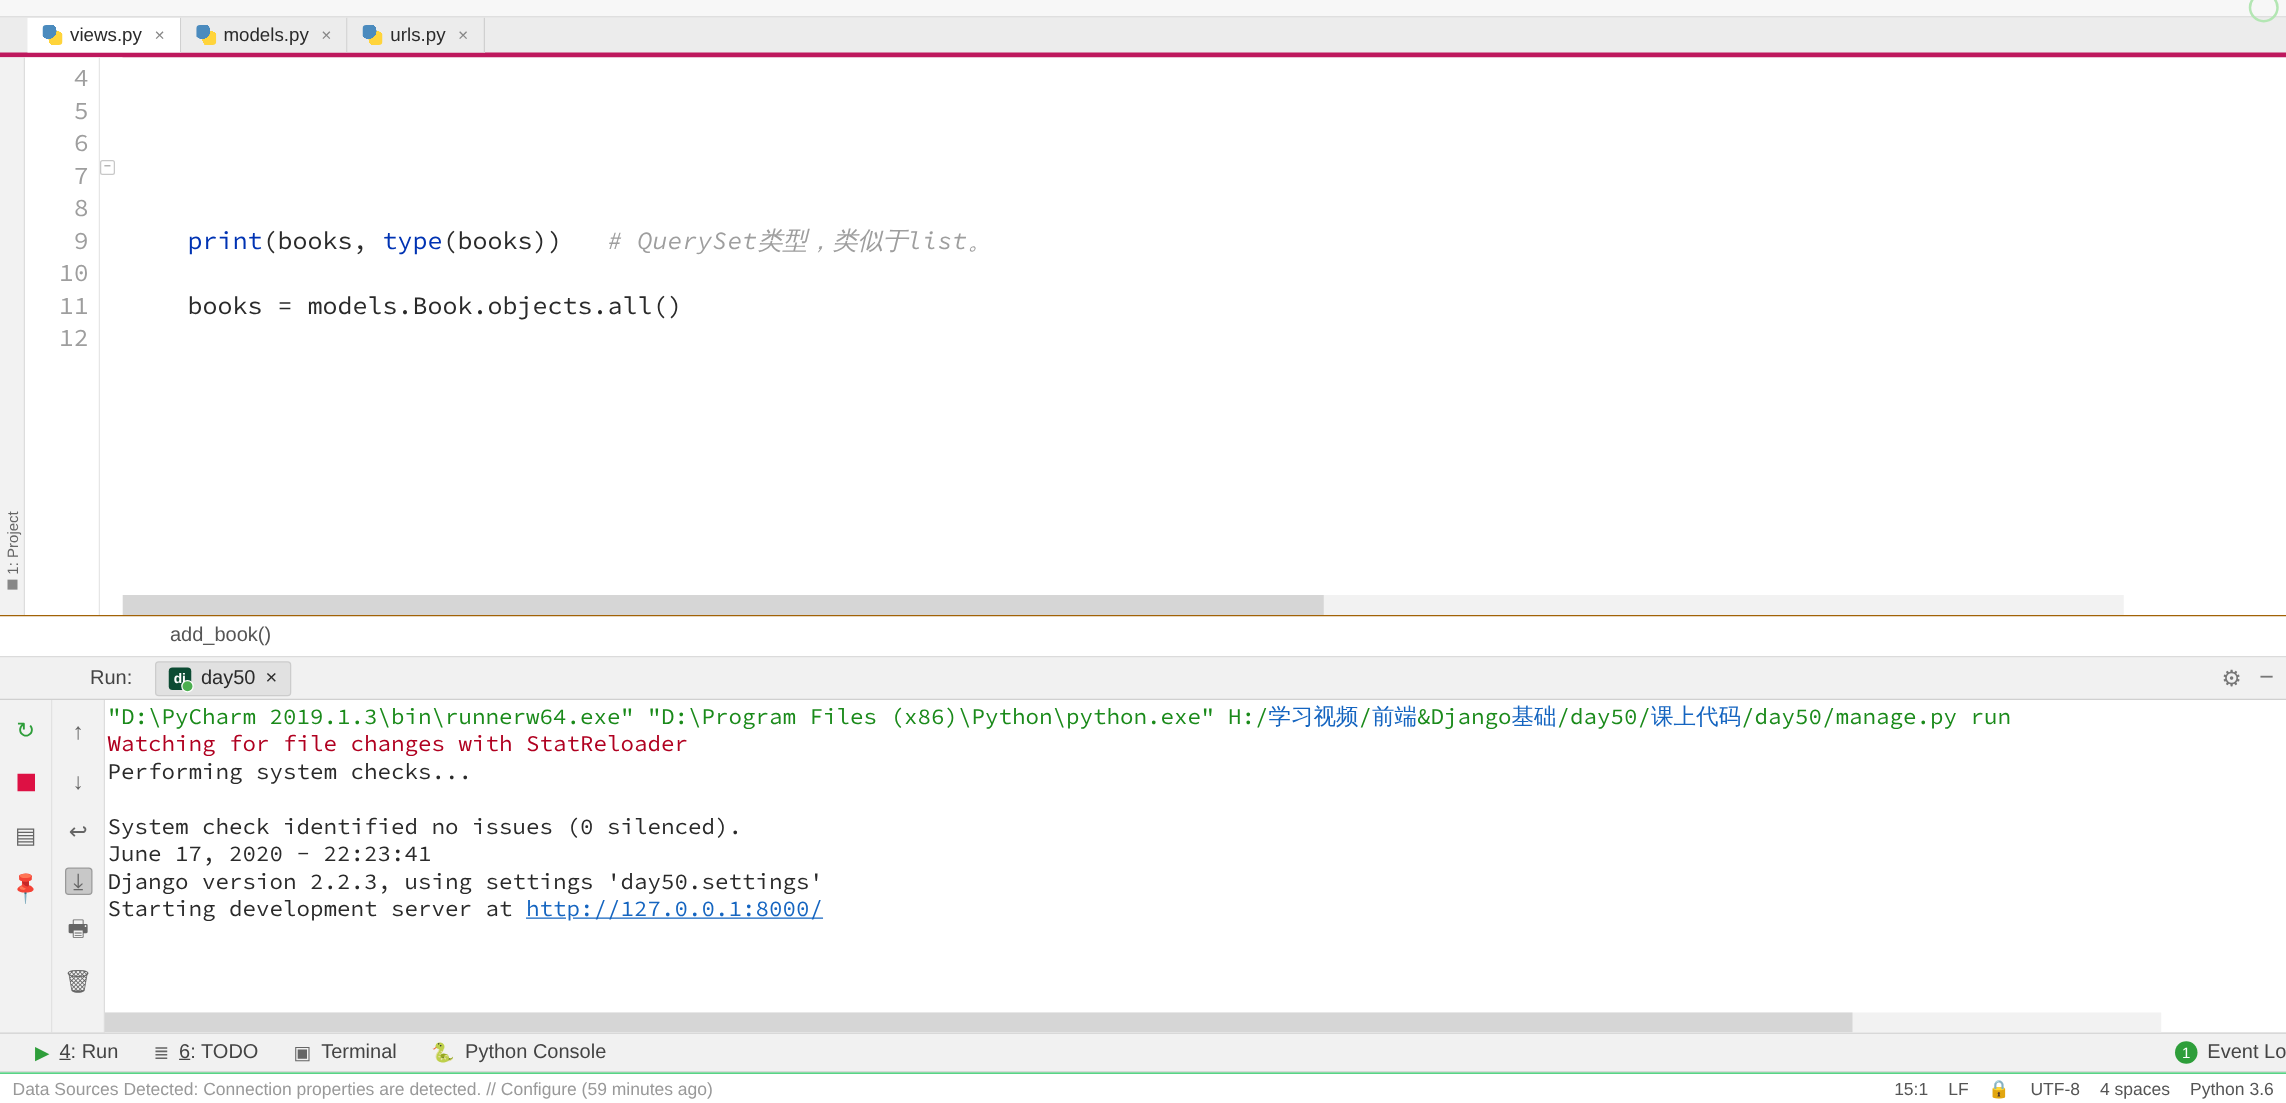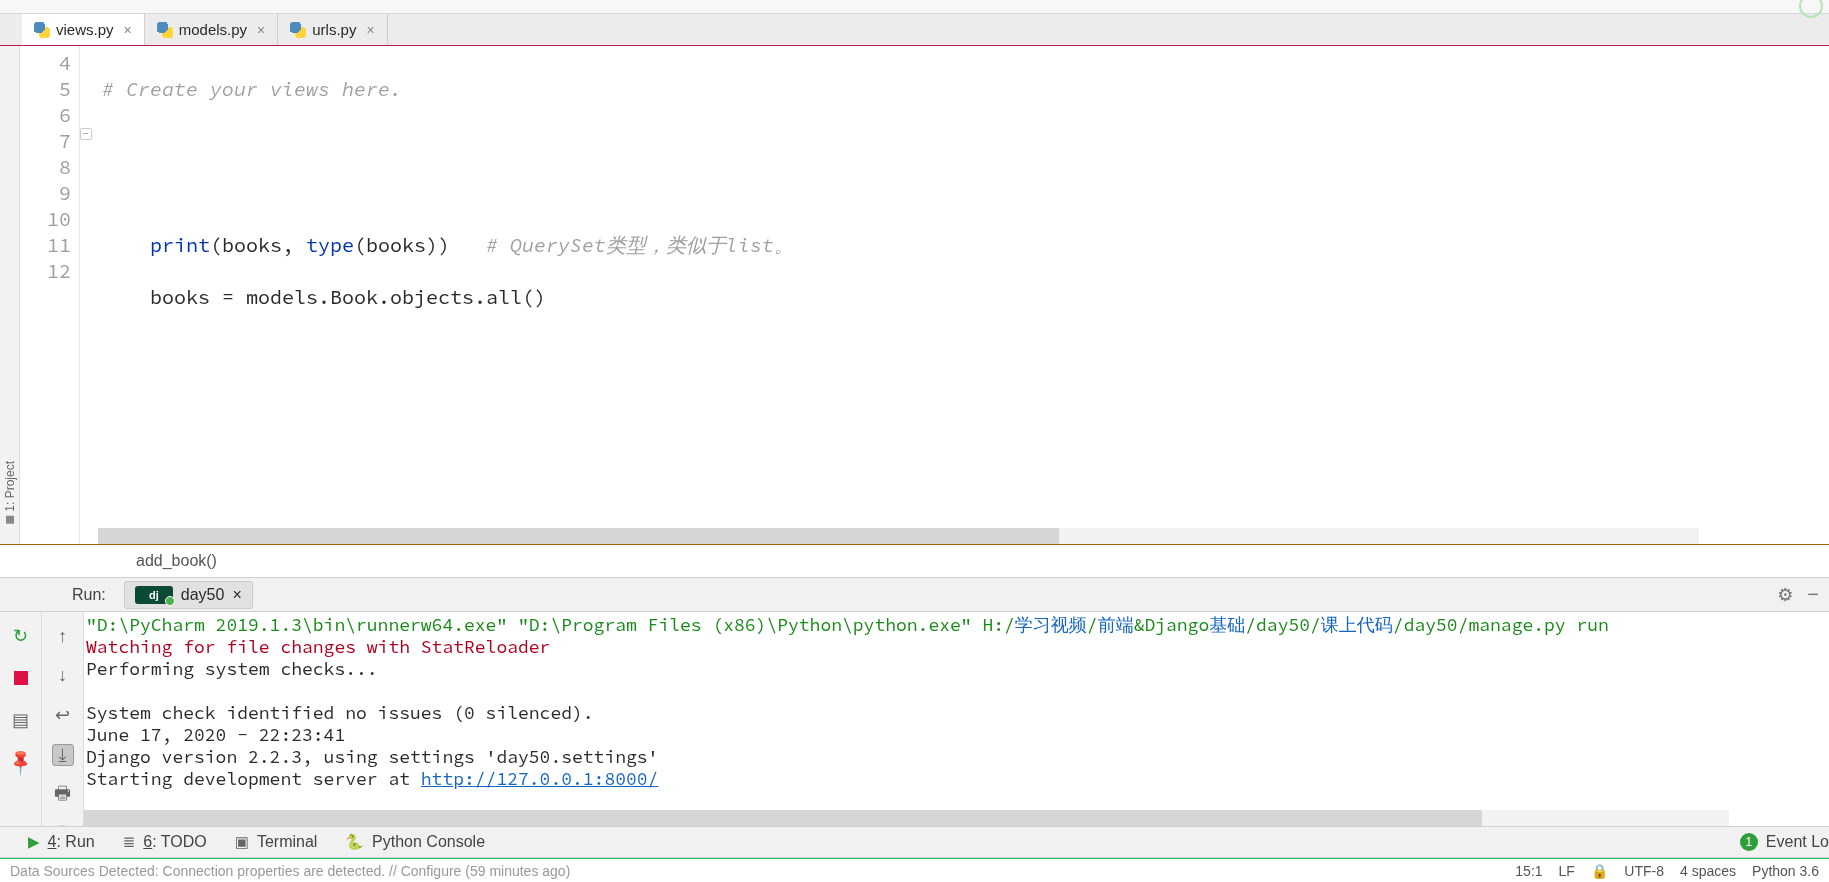--- a/index.html
+++ b/index.html
@@ -2,21 +2,21 @@
 <html><head>
 <meta charset="utf-8">
 <style>
   * { box-sizing: border-box; margin: 0; padding: 0; }
   html, body { width: 1829px; height: 882px; overflow: hidden; font-family: "Segoe UI", Arial, sans-serif; background: #fff; color: #2a2a2a; }
   .root { display: flex; flex-direction: column; height: 100%; }
 
   .top-fragment { height: 14px; background: #f7f7f7; border-bottom: 1px solid #d8d8d8; position: relative; }
   .top-fragment .circle { position: absolute; right: 6px; top: -6px; width: 24px; height: 24px; border: 2px solid #b3e6b3; border-radius: 50%; }
 
-  .tabs-row { display: flex; align-items: stretch; background: #ececec; border-bottom: 1px solid #be185d; height: 32px; padding-left: 22px; }
+  .tabs-row { display: flex; align-items: stretch; background: #ececec; border-bottom: 4px solid #be185d; height: 32px; padding-left: 22px; }
   .file-tab { display: flex; align-items: center; gap: 6px; padding: 0 12px; border-right: 1px solid #d0d0d0; background: #ececec; cursor: pointer; font-size: 15px; }
   .file-tab.active { background: #fff; }
   .file-tab .py-ico { width: 16px; height: 16px; position: relative; }
   .file-tab .py-ico::before { content:""; position:absolute; width:16px; height:16px; background: radial-gradient(circle at 30% 30%, #4b8bbe 40%, transparent 41%), radial-gradient(circle at 70% 70%, #ffd43b 40%, transparent 41%); border-radius:3px; }
   .file-tab .close-x { color: #888; font-size: 14px; margin-left: 4px; }
 
   .editor-area { display: flex; position: relative; flex: 0 0 260px; background: #fff; }
   .left-rail { width: 20px; background: #f2f2f2; border-right: 1px solid #ddd; display:flex; flex-direction:column; justify-content:flex-end; align-items:center; gap:40px; padding-bottom:20px;}
   .left-rail .vlabel { writing-mode: vertical-rl; transform: rotate(180deg); font-size: 12px; color: #666; cursor: pointer; display:flex; align-items:center; gap:4px;}
   .left-rail .sq { width:8px; height:8px; background:#888; }
@@ -34,21 +34,21 @@
   .code .c-tp { color: #0033b3; }
   .code .line { height: 26px; padding-left: 4px; }
   .code .hscroll { position:absolute; bottom:0; left:0; right:130px; height:16px; background:#f2f2f2; }
   .code .hscroll .thumb { position:absolute; left:0; top:0; height:16px; width:60%; background:#d6d6d6;}
 
   .breadcrumb-bar { height: 34px; display: flex; align-items: center; padding-left: 136px; font-size: 16px; color: #555; background: #fff; border-top: 1px solid #a16207; border-bottom: 1px solid #d0d0d0;}
 
   .run-header { height: 34px; display:flex; align-items:center; background:#f1f1f1; border-bottom:1px solid #d0d0d0; padding-left:24px; }
   .run-header .run-label { font-size:16px; color:#444; margin-right:18px;margin-left:48px;}
   .run-header .run-tab { display:flex; align-items:center; gap:8px; background:#e1e1e1; padding:4px 10px; border:1px solid #ccc; border-radius:3px; cursor:pointer;}
-  .run-header .dj-ico { width:38px; height:18px; background:#0c4b33; color:#fff; font-size:11px; font-weight:bold; display:flex; align-items:center; justify-content:center; border-radius:3px; position:relative;}
+  .run-header .dj-ico { width:18px; height:18px; background:#0c4b33; color:#fff; font-size:11px; font-weight:bold; display:flex; align-items:center; justify-content:center; border-radius:3px; position:relative;}
   .run-header .dj-ico::after { content:""; position:absolute; right:-2px; bottom:-2px; width:8px; height:8px; background:#4caf50; border-radius:50%; border:1px solid #fff;}
   .run-header .gear { margin-left:auto; margin-right:14px; color:#777; cursor:pointer; font-size:18px;}
   .run-header .minus { margin-right:10px; color:#777; font-size:20px;}
 
   .console-area { display:flex; flex: 1; min-height: 0; background:#fff; }
   .console-tool-col { width: 42px; background:#f2f2f2; border-right:1px solid #ddd; display:flex; flex-direction:column; align-items:center; padding-top:14px; gap:22px;}
   .console-tool-col .tool { width:20px; height:20px; display:flex; align-items:center; justify-content:center; cursor:pointer; color:#666; font-size:18px;}
   .console-tool-col .restart { color:#2e9e3a; }
   .console-tool-col .stop { width:14px; height:14px; background:#d14; }
   .console-tool-col .layout { }
@@ -119,21 +119,20 @@
       <div class="ln">8</div>
       <div class="ln">9</div>
       <div class="ln">10</div>
       <div class="ln">11</div>
       <div class="ln">12</div>
     </div>
     <div class="fold-col">
       <div class="fold-mark">−</div>
     </div>
     <div class="code">
-<div class="line"><span class="c-comment"># Create your views here.</span></div>
 <div class="line"></div>
 <div class="line"></div>
 <div class="line"><span>    </span><span class="c-tp">print</span><span>(books, </span><span class="c-tp">type</span><span>(books))   </span><span class="c-comment"># QuerySet类型，类似于list。</span></div>
 <div class="line"><span>    books = models.Book.objects.all()</span></div>
 <div class="line"></div>
 <div class="line"></div>
 <div class="line"></div>
       <div class="hscroll"><div class="thumb"></div></div>
     </div>
   </div>

